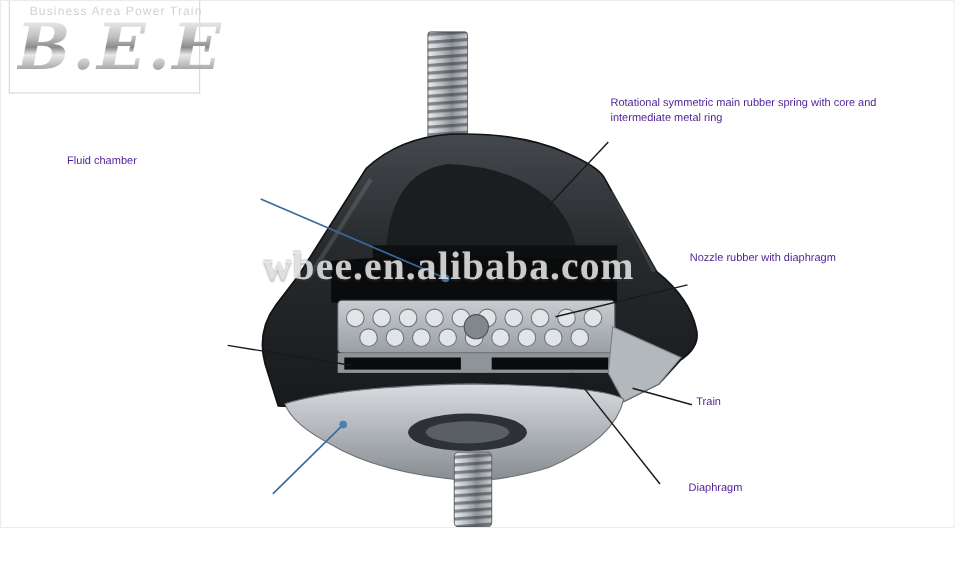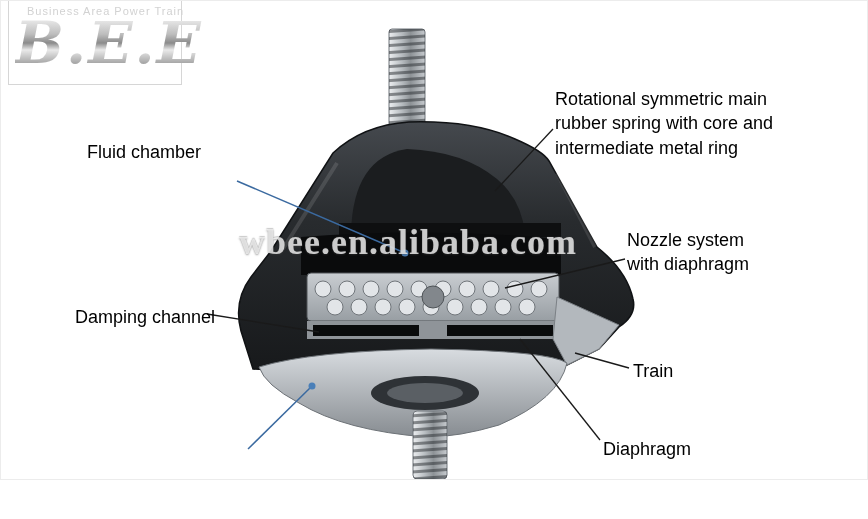--- a/index.html
+++ b/index.html
@@ -39,28 +39,28 @@
     position:absolute;left:238px;top:220px;z-index:2;
     font-family:Liberation Serif, serif;
     font-weight:bold;font-size:36px;letter-spacing:1px;
     color:rgba(240,240,240,0.82);
     text-shadow:0 1px 2px rgba(60,60,60,0.45), 0 -1px 1px rgba(60,60,60,0.25);
     white-space:nowrap;
   }
   
   .lbl{
     position:absolute;z-index:3;
-    font-size:18px;line-height:1.35;color:#000000;
+    font-size:10px;line-height:1.35;color:#4c1d95;
   }
-  .lbl-fluid{left:86px;top:139px;white-space:nowrap;}
+  .lbl-fluid{left:60px;top:139px;white-space:nowrap;}
   .lbl-spring{left:554px;top:86px;width:254px;}
   .lbl-nozzle{left:626px;top:227px;width:150px;}
   .lbl-damping{left:74px;top:304px;white-space:nowrap;}
   .lbl-cover{left:632px;top:358px;white-space:nowrap;}
-  .lbl-diaphragm{left:602px;top:436px;white-space:nowrap;text-align:center;}
+  .lbl-diaphragm{left:625px;top:436px;white-space:nowrap;text-align:center;}
   .lbl-equilibrium{left:94px;top:445px;white-space:nowrap;}
 </style>
 </head>
 <body>
 
 <div class="canvas">
 
   <div class="logo-box">
     <div class="tagline">Business  Area  Power  Train</div>
     <div class="logo">B.E.E</div>
@@ -165,18 +165,17 @@
       <line x1="247" y1="448" x2="311" y2="385"></line>
     </g>
     <circle cx="404" cy="252" r="3.5" fill="#4a7fb8"></circle>
     <circle cx="311" cy="385" r="3.5" fill="#4a7fb8"></circle>
   </svg>
 
   <div class="watermark">wbee.en.alibaba.com</div>
 
   <div class="lbl lbl-fluid">Fluid chamber</div>
   <div class="lbl lbl-spring">Rotational symmetric main rubber spring with core and intermediate metal ring</div>
-  <div class="lbl lbl-nozzle">Nozzle system with diaphragm</div>
-  <div class="lbl lbl-damping">Damping channel</div>
+  <div class="lbl lbl-nozzle">Nozzle rubber with diaphragm</div>
   <div class="lbl lbl-cover">Train</div>
   <div class="lbl lbl-diaphragm">Diaphragm</div>
 
 </div>
 
 </body></html>

